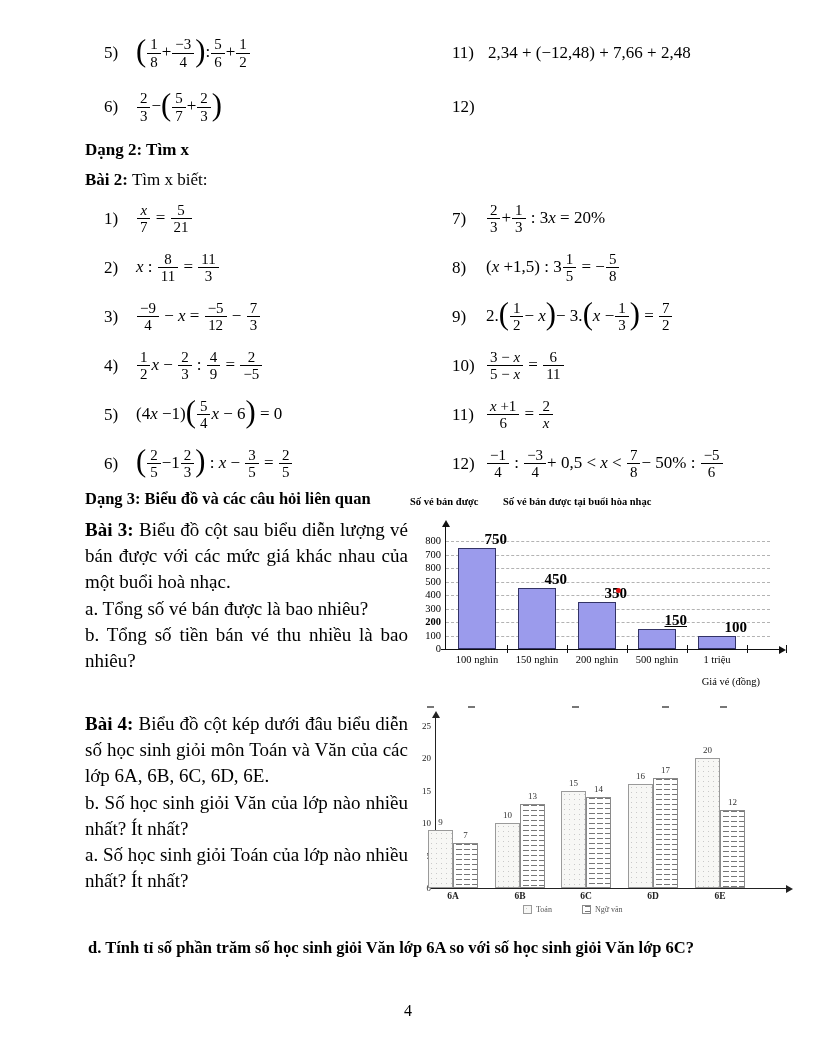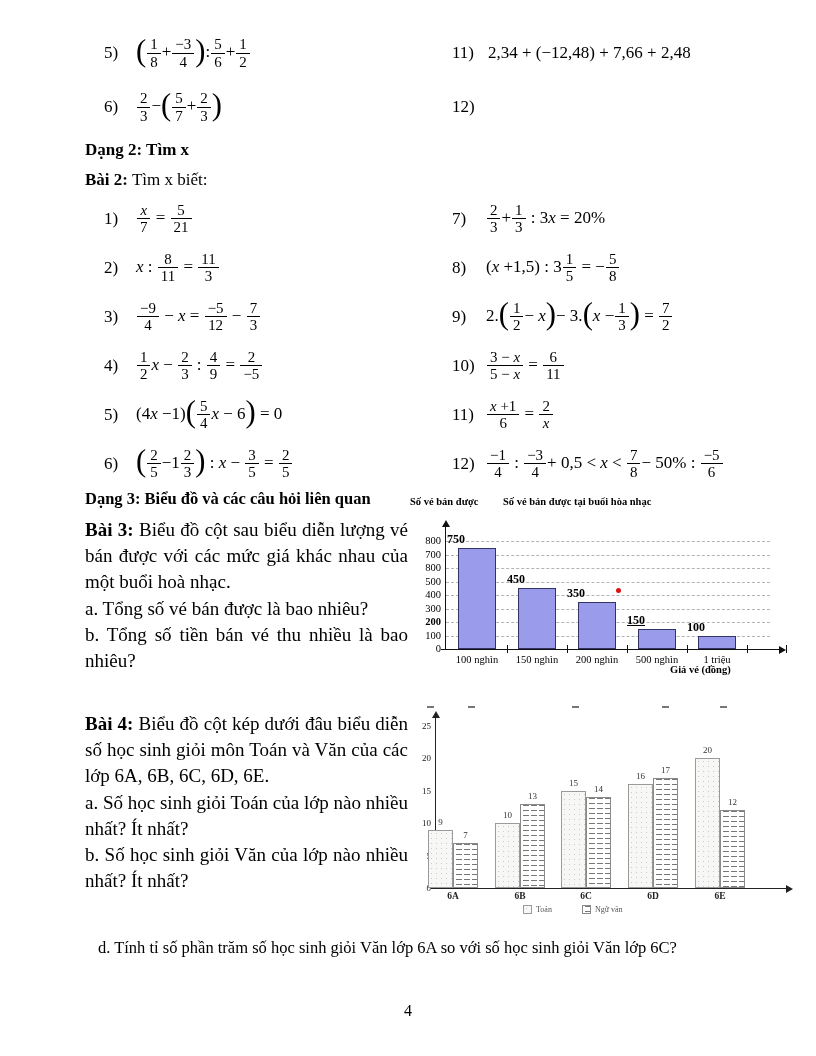--- a/index.html
+++ b/index.html
@@ -35,25 +35,25 @@
   .arr-up { position:absolute; width:0; height:0; border-left:4px solid transparent; border-right:4px solid transparent; border-bottom:7px solid #111; }
   .arr-right { position:absolute; width:0; height:0; border-top:4px solid transparent; border-bottom:4px solid transparent; border-left:7px solid #111; }
 
   
   .c1-head { position:absolute; top:2px; font-size:10.5px; font-weight:bold; white-space:nowrap; }
   .c1-yaxis { position:absolute; left:37px; top:33px; width:1px; height:122px; background:#111; }
   .c1-xaxis { position:absolute; left:33px; top:155px; width:340px; height:1px; background:#111; }
   .c1-grid { position:absolute; left:38px; width:324px; height:0; border-top:1px dashed #b3b3b3; }
   .c1-ylab { position:absolute; left:4px; width:29px; text-align:right; font-size:10.5px; line-height:12px; }
   .c1-bar { position:absolute; width:38px; border:1px solid #333366; box-sizing:border-box; }
-  .c1-val { position:absolute; width:60px; text-align:left; font-size:12px; font-weight:bold; line-height:14px; }
+  .c1-val { position:absolute; width:60px; text-align:right; font-size:15px; font-weight:bold; line-height:14px; }
   .c1-dot { position:absolute; width:5px; height:5px; border-radius:50%; }
   .c1-xlab { position:absolute; top:160px; width:64px; text-align:center; font-size:10.5px; }
   .c1-tick { position:absolute; top:151px; width:1px; height:8px; background:#111; }
-  .c1-xtitle { position:absolute; left:262px; top:170px; width:90px; text-align:left; font-size:10.5px; font-weight:bold; }
+  .c1-xtitle { position:absolute; left:262px; top:182px; width:90px; text-align:right; font-size:10.5px; font-weight:normal; }
 
   
   .c2-yaxis { position:absolute; left:30px; top:18px; width:1px; height:170px; background:#222; }
   .c2-xaxis { position:absolute; left:26px; top:188px; width:356px; height:1px; background:#222; }
   .c2-ylab { position:absolute; left:2px; width:24px; text-align:right; font-size:9px; line-height:12px; color:#222; }
   .c2-bar { position:absolute; box-sizing:border-box; }
   .pat-0 { background-color:#f7f7f5; background-image:radial-gradient(#c9c9c9 0.9px, rgba(0,0,0,0) 1px); background-size:5px 5px; border:1px solid #9a9a9a; }
   .pat-1 { background-color:#ffffff;
            background-image:repeating-linear-gradient(90deg,#ffffff 0 2px, rgba(255,255,255,0) 2px 8px),
                             repeating-linear-gradient(180deg,#777777 0 1px, rgba(0,0,0,0) 1px 5px);
@@ -200,22 +200,22 @@
       <div class="c1-tick" style="left: 219px;"></div>
       <div class="c1-bar" style="left: 290px; top: 141.5px; height: 13.5px; background: rgb(155, 155, 236); border-color: rgb(51, 51, 102);"></div>
       <div class="c1-val" style="left: 279px; top: 125.5px;">100</div>
       <div class="c1-xlab" style="left: 277px;">1 triệu</div>
       <div class="c1-tick" style="left: 279px;"></div>
       <div class="c1-tick" style="left: 339px;"></div>
     </div>
 
   <div class="tb" style="left:85px; top:711px;">
     <div class="q"><b>Bài 4:</b><span> Biểu đồ cột kép dưới đâu biểu diễn số học sinh giỏi môn Toán và Văn của các lớp 6A, 6B, 6C, 6D, 6E.</span></div>
+    <div class="q">b. Số học sinh giỏi Văn của lớp nào nhiều nhất? Ít nhất?</div>
     <div class="q">a. Số học sinh giỏi Toán của lớp nào nhiều nhất? Ít nhất?</div>
-    <div class="q">b. Số học sinh giỏi Văn của lớp nào nhiều nhất? Ít nhất?</div>
   </div>
 
   <div class="chart" id="chart2" style="left:405px; top:700px; width:400px; height:232px;">
     <div class="c2-yaxis"></div>
     <div class="c2-xaxis"></div>
     <div class="arr-up" style="left:26.5px; top:11px; border-bottom-color:#222;"></div>
     <div class="arr-right" style="left:381px; top:184.5px; border-left-color:#222;"></div>
     <div class="c2-legend">
       <span class="li">
           <span class="sq pat-0"></span>
@@ -257,17 +257,17 @@
       <div class="c2-bar pat-1" style="left: 315px; top: 110px; height: 78px; width: 25px;"></div>
       <div class="c2-val" style="left: 309px; top: 96px;">12</div>
       <div class="c2-xlab" style="left: 295px;">6E</div>
       <div class="c2-dash" style="left: 22px;"></div>
       <div class="c2-dash" style="left: 63px;"></div>
       <div class="c2-dash" style="left: 167px;"></div>
       <div class="c2-dash" style="left: 257px;"></div>
       <div class="c2-dash" style="left: 315px;"></div>
     </div>
 
-  <div class="full-line" style="left:98px; top:938px; width:716px;">d. Tính tỉ số phần trăm số học sinh giỏi Văn lớp 6A so với số học sinh giỏi Văn lớp 6C?</div>
+  <div class="full-line" style="left:88px; top:938px; width:716px;font-weight:bold;">d. Tính tỉ số phần trăm số học sinh giỏi Văn lớp 6A so với số học sinh giỏi Văn lớp 6C?</div>
 
   <div class="page-num" style="top:1002px;">4</div>
 
 </div>
 
 </body></html>

